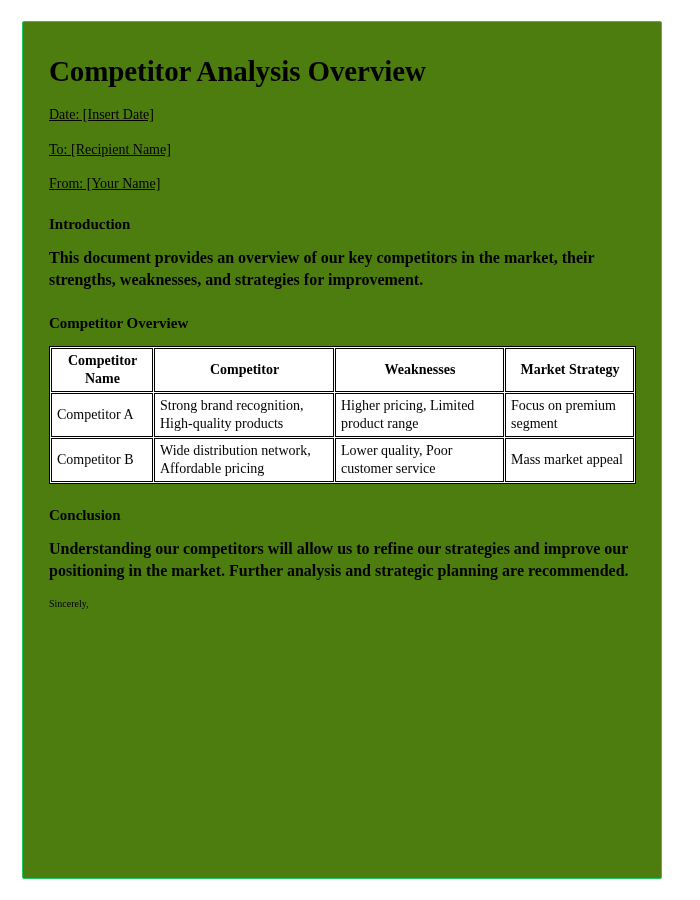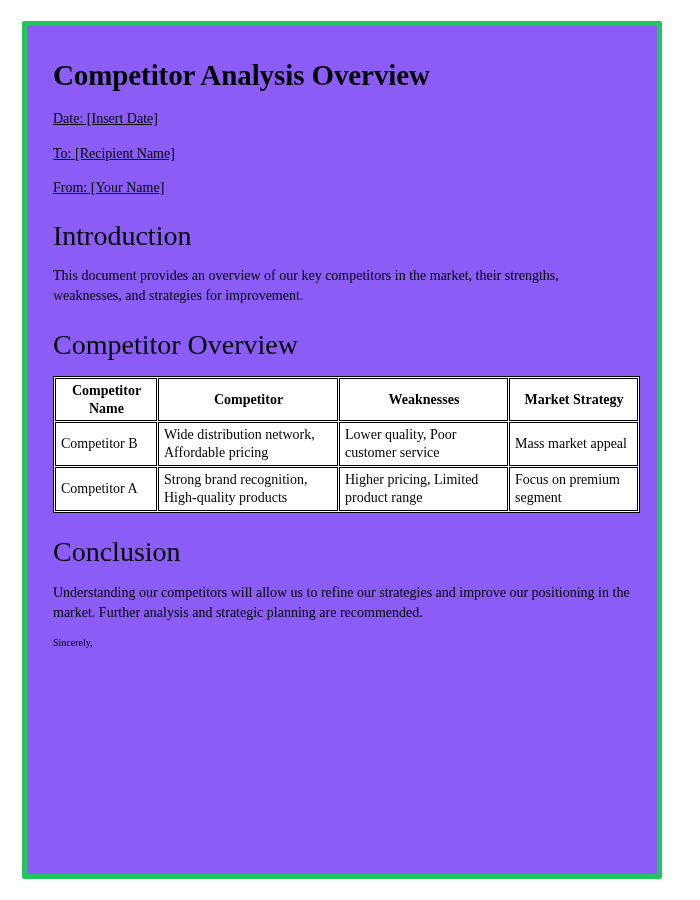--- a/index.html
+++ b/index.html
@@ -14,23 +14,23 @@
     color: #000000;
     -webkit-font-smoothing: antialiased;
   }
 
   .page-frame {
     position: absolute;
     left: 22px;
     top: 21px;
     width: 640px;
     height: 858px;
-    border: 5px solid #22c55e;
+    border: 1px solid #22c55e;
     border-radius: 2px;
-    background: #8b5cf6;
+    background: #4d7c0f;
     box-sizing: border-box;
     overflow: hidden;
   }
 
   .page-inner {
     padding: 26px 26px 0 26px;
   }
 
   .doc-title {
     font-size: 29px;
@@ -41,31 +41,32 @@
   }
 
   .meta-line {
     font-size: 14px;
     line-height: 1.25;
     margin: 0 0 17px 0;
     text-decoration: underline;
   }
 
   .section-heading {
-    font-size: 28px;
-    font-weight: normal;
+    font-size: 15px;
+    font-weight: bold;
     line-height: 1.2;
     margin: 22px 0 14px 0;
   }
 
   .body-para {
-    font-size: 14px;
+    font-size: 16px;
     line-height: 1.42;
     margin: 0 0 14px 0;
     max-width: 584px;
+    font-weight: bold;
   }
 
   .sign-line {
     font-size: 10px;
     line-height: 1.3;
     margin: 0 0 17px 0;
   }
 
   
   .comp-table-wrap {
@@ -130,30 +131,30 @@
         <thead>
           <tr>
             <th>Competitor Name</th>
             <th>Competitor</th>
             <th>Weaknesses</th>
             <th>Market Strategy</th>
           </tr>
         </thead>
         <tbody>
           <tr>
+            <td>Competitor A</td>
+            <td>Strong brand recognition, High-quality products</td>
+            <td>Higher pricing, Limited product range</td>
+            <td>Focus on premium segment</td>
+          </tr>
+          <tr>
             <td>Competitor B</td>
             <td>Wide distribution network, Affordable pricing</td>
             <td>Lower quality, Poor customer service</td>
             <td>Mass market appeal</td>
-          </tr>
-          <tr>
-            <td>Competitor A</td>
-            <td>Strong brand recognition, High-quality products</td>
-            <td>Higher pricing, Limited product range</td>
-            <td>Focus on premium segment</td>
           </tr>
         </tbody>
       </table>
     </div>
 
     <h2 class="section-heading">Conclusion</h2>
     <p class="body-para">Understanding our competitors will allow us to refine our strategies and improve our positioning in the market. Further analysis and strategic planning are recommended.</p>
     <p class="sign-line">Sincerely,</p>
 
   </div>

